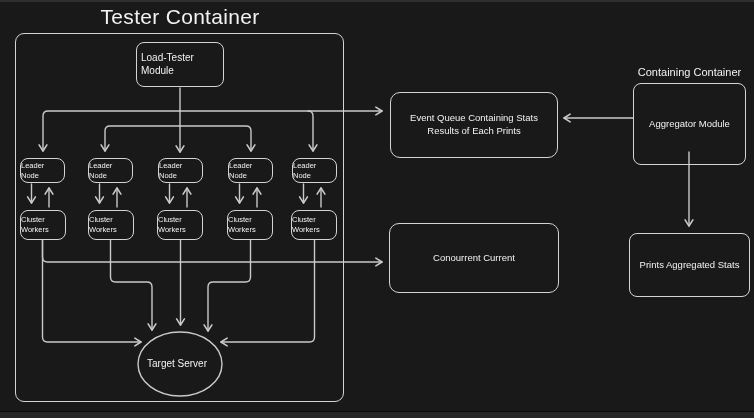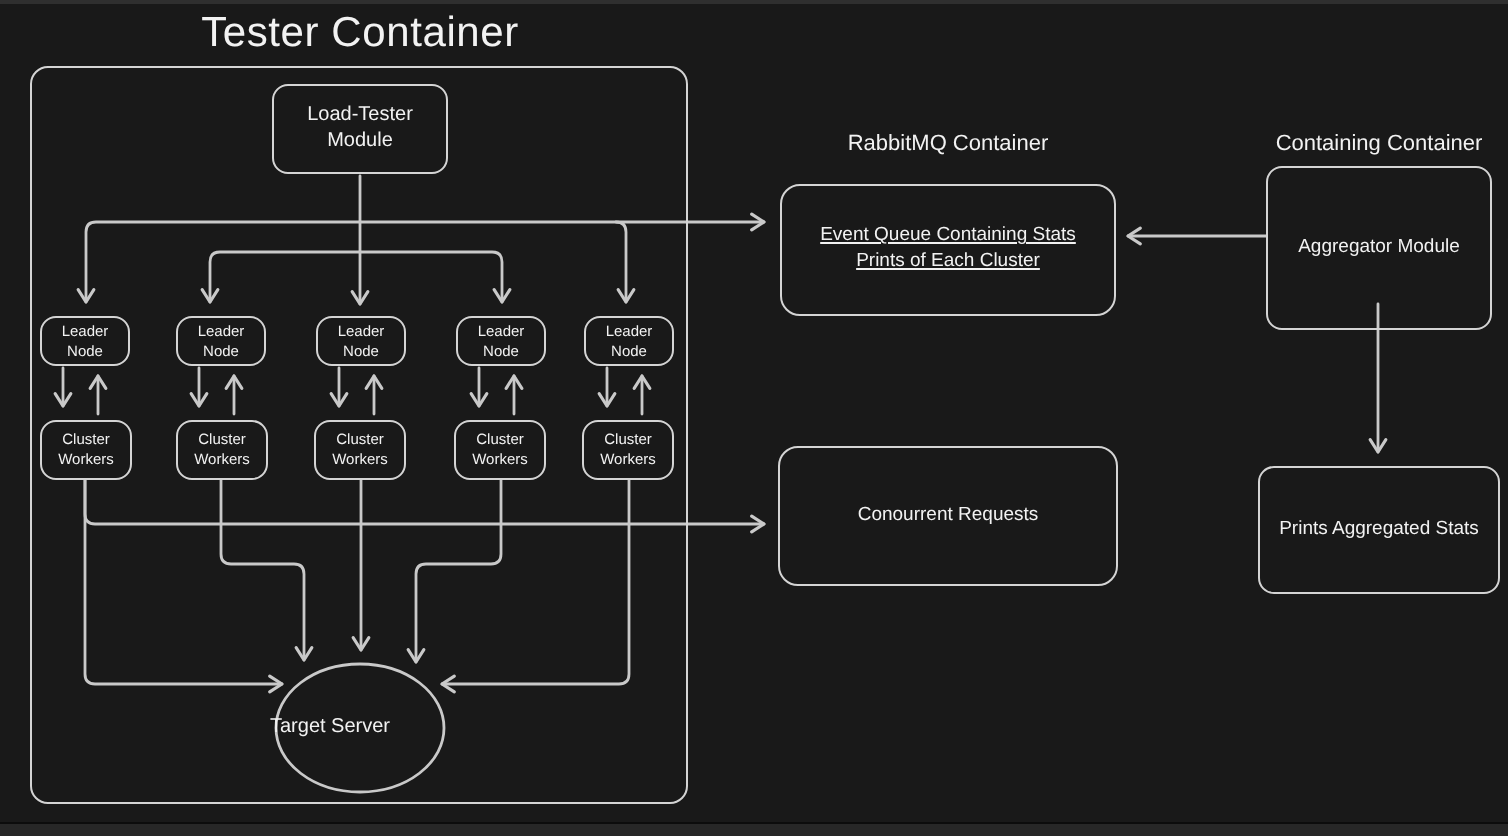--- a/index.html
+++ b/index.html
@@ -15,21 +15,21 @@
     position:relative;width:754px;height:418px;overflow:hidden;
     background:var(--background);
     font-family:"Liberation Sans", sans-serif;
     color:var(--text);
   }
   .abs{position:absolute;box-sizing:border-box;}
   .box{
     border:1.5px solid var(--box_border);
     border-radius:8px;
     display:flex;align-items:center;justify-content:center;
-    text-align:center;background:transparent;z-index:2;
+    text-align:left;background:transparent;z-index:2;
   }
   .bigbox{border-radius:10px;}
   .label{
     text-align:center;z-index:2;line-height:1.2;
     color:var(--text);
   }
   .small-txt{font-size:7.5px;line-height:1.3;}
   .mid-txt{font-size:10px;line-height:1.25;}
   .body-txt{font-size:9.5px;line-height:1.35;}
   .section-title{font-size:11px;}
@@ -101,29 +101,28 @@
   <div class="abs box small-txt" style="left:158px;top:158px;width:45px;height:25px;">Leader Node</div>
   <div class="abs box small-txt" style="left:228px;top:158px;width:45px;height:25px;">Leader Node</div>
   <div class="abs box small-txt" style="left:292px;top:158px;width:45px;height:25px;">Leader Node</div>
 
   <div class="abs box small-txt" style="left:20px;top:210px;width:46px;height:30px;">Cluster Workers</div>
   <div class="abs box small-txt" style="left:88px;top:210px;width:46px;height:30px;">Cluster Workers</div>
   <div class="abs box small-txt" style="left:157px;top:210px;width:46px;height:30px;">Cluster Workers</div>
   <div class="abs box small-txt" style="left:227px;top:210px;width:46px;height:30px;">Cluster Workers</div>
   <div class="abs box small-txt" style="left:291px;top:210px;width:46px;height:30px;">Cluster Workers</div>
 
-  <div class="abs ellipse-label mid-txt" style="left:122px;top:331px;width:86px;height:66px;">Target Server</div>
+  <div class="abs ellipse-label mid-txt" style="left:134px;top:331px;width:86px;height:66px;">Target Server</div>
 
-  <div class="abs label section-title" style="left:390px;top:66px;width:168px;">RabbitMQ Container</div>
-  <div class="abs box bigbox body-txt" style="left:390px;top:92px;width:168px;height:66px;flex-direction:column;padding:0 6px;text-decoration:underline;">
+  <div class="abs box bigbox body-txt" style="left:390px;top:92px;width:168px;height:66px;flex-direction:column;padding:0 6px;">
     <div>Event Queue Containing Stats</div>
-    <div>Prints of Each Cluster</div>
+    <div>Results of Each Prints</div>
   </div>
 
   <div class="abs box bigbox body-txt" style="left:389px;top:223px;width:170px;height:70px;flex-direction:column;padding:0 6px;">
-    <div>Conourrent Requests</div>
+    <div>Conourrent Current</div>
   </div>
 
   <div class="abs label section-title" style="left:633px;top:66px;width:113px;">Containing Container</div>
   <div class="abs box body-txt" style="left:633px;top:83px;width:113px;height:82px;padding:0 6px;">Aggregator Module</div>
   <div class="abs box body-txt" style="left:629px;top:233px;width:121px;height:64px;padding:0 6px;">Prints Aggregated Stats</div>
 
 </div>
 
 </body></html>

